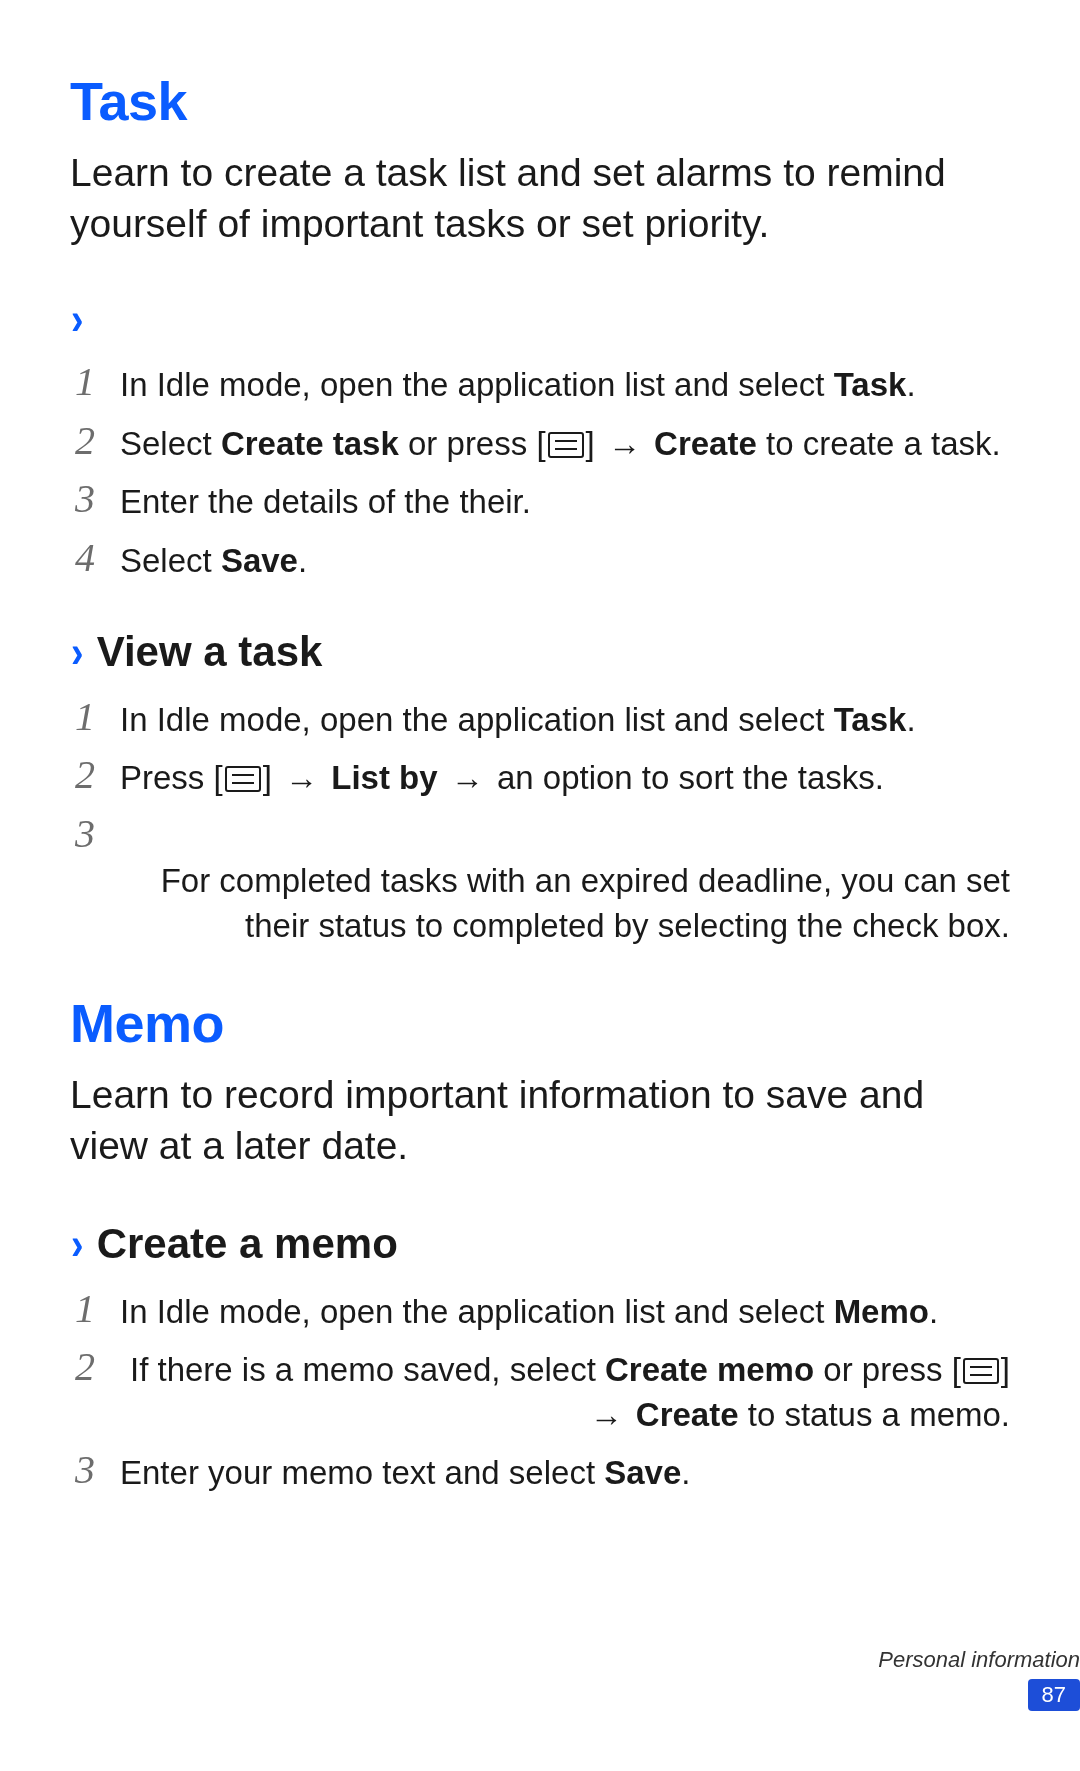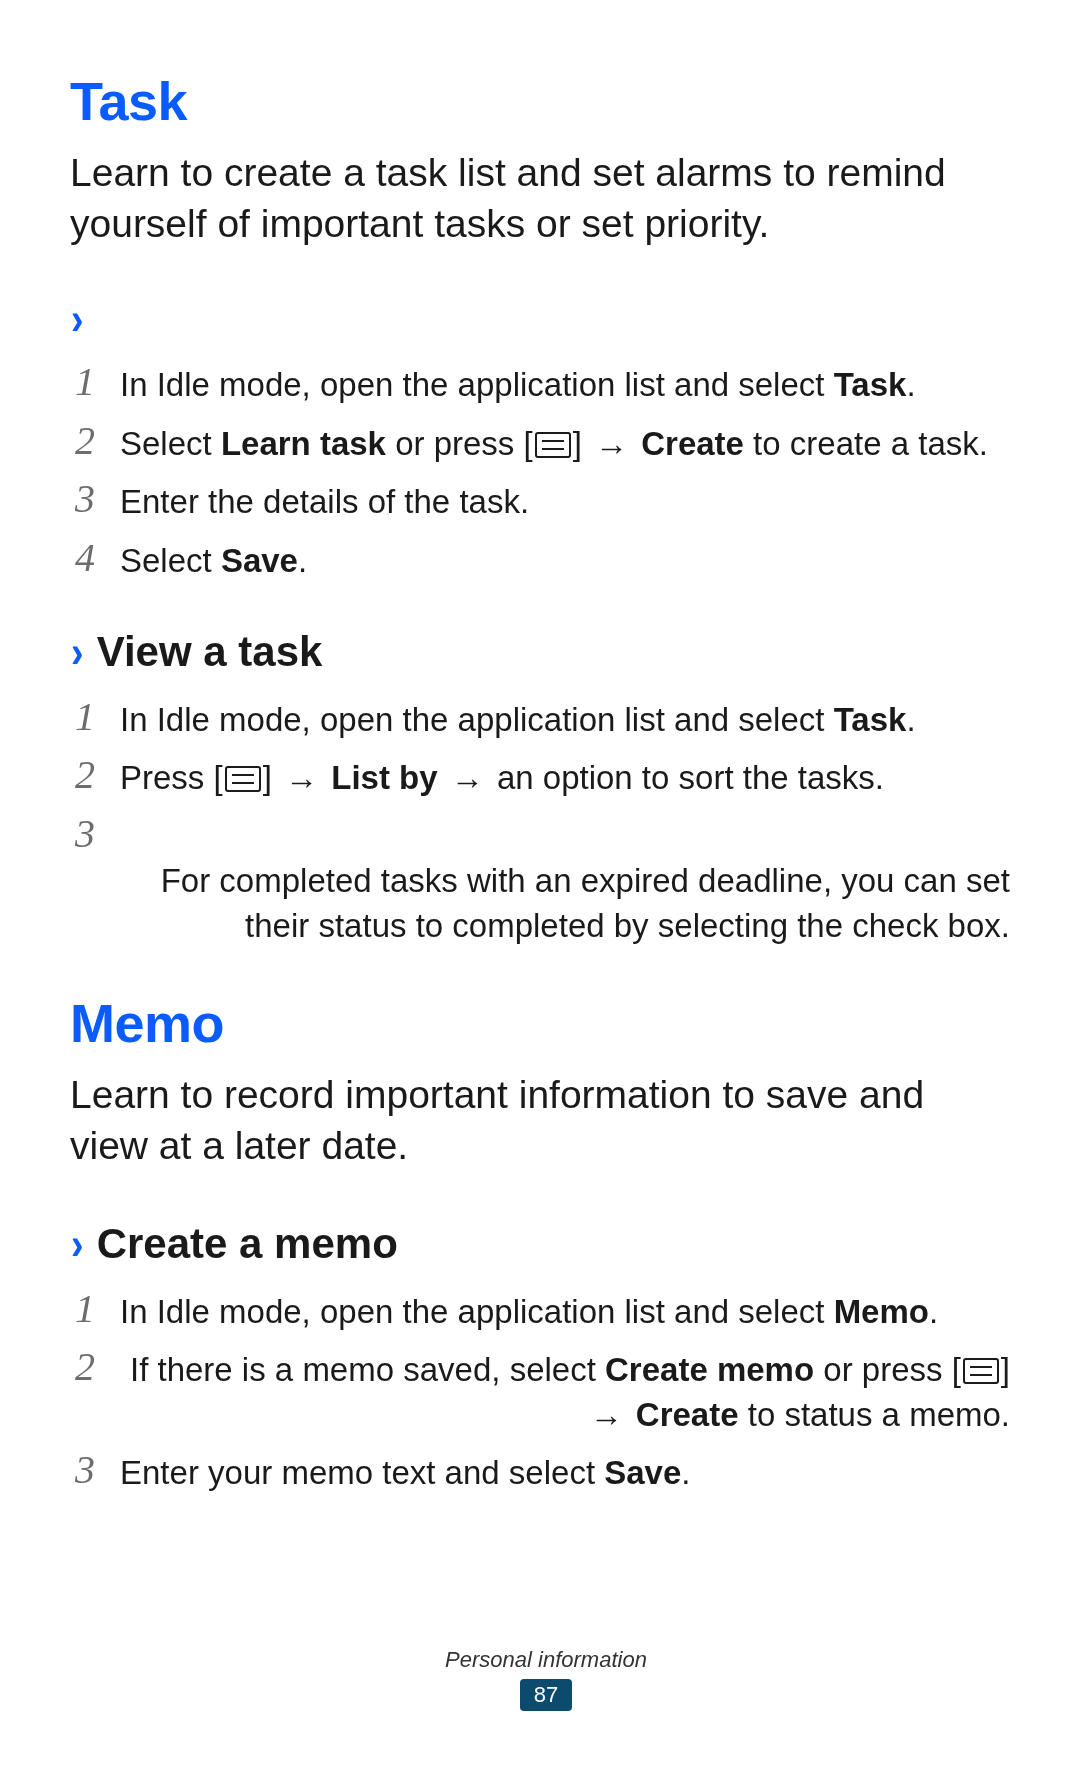--- a/index.html
+++ b/index.html
@@ -84,32 +84,32 @@
     background: #1a1a1a;
   }
   .menuicon::before { top: 6px; }
   .menuicon::after { bottom: 6px; }
   .arrow { margin: 0 4px; }
   .footer {
     position: absolute;
     bottom: 60px;
     left: 12px;
     right: 0;
-    text-align: center;
+    text-align: right;
   }
   .footer-label {
     font-style: italic;
     font-size: 22px;
     color: #333;
     display: block;
     margin-bottom: 6px;
   }
   .pagenum {
     display: inline-block;
-    background: #0c4a6e;
+    background: #1d4ed8;
     color: #fff;
     font-size: 22px;
     padding: 3px 14px;
     border-radius: 4px;
   }
   .section2 { margin-top: 36px; }
 </style>
 </head>
 <body>
 
@@ -120,25 +120,25 @@
   <div class="subhead">
     <span class="chev">›</span>
   </div>
   <ol class="steps">
     <li>
       <span class="stepnum">1</span>
       <span class="steptext"><span>In Idle mode, open the application list and select </span><b>Task</b><span>.</span></span>
     </li>
     <li>
       <span class="stepnum">2</span>
-      <span class="steptext"><span>Select </span><b>Learn task</b><span> or press [</span><span class="menuicon"></span><span>] </span><span class="arrow">→</span><span> </span><b>Create</b><span> to create a task.</span></span>
+      <span class="steptext"><span>Select </span><b>Create task</b><span> or press [</span><span class="menuicon"></span><span>] </span><span class="arrow">→</span><span> </span><b>Create</b><span> to create a task.</span></span>
     </li>
     <li>
       <span class="stepnum">3</span>
-      <span class="steptext">Enter the details of the task.</span>
+      <span class="steptext">Enter the details of the their.</span>
     </li>
     <li>
       <span class="stepnum">4</span>
       <span class="steptext"><span>Select </span><b>Save</b><span>.</span></span>
     </li>
   </ol>
 
   <div class="subhead">
     <span class="chev">›</span>
     <span>View a task</span>

